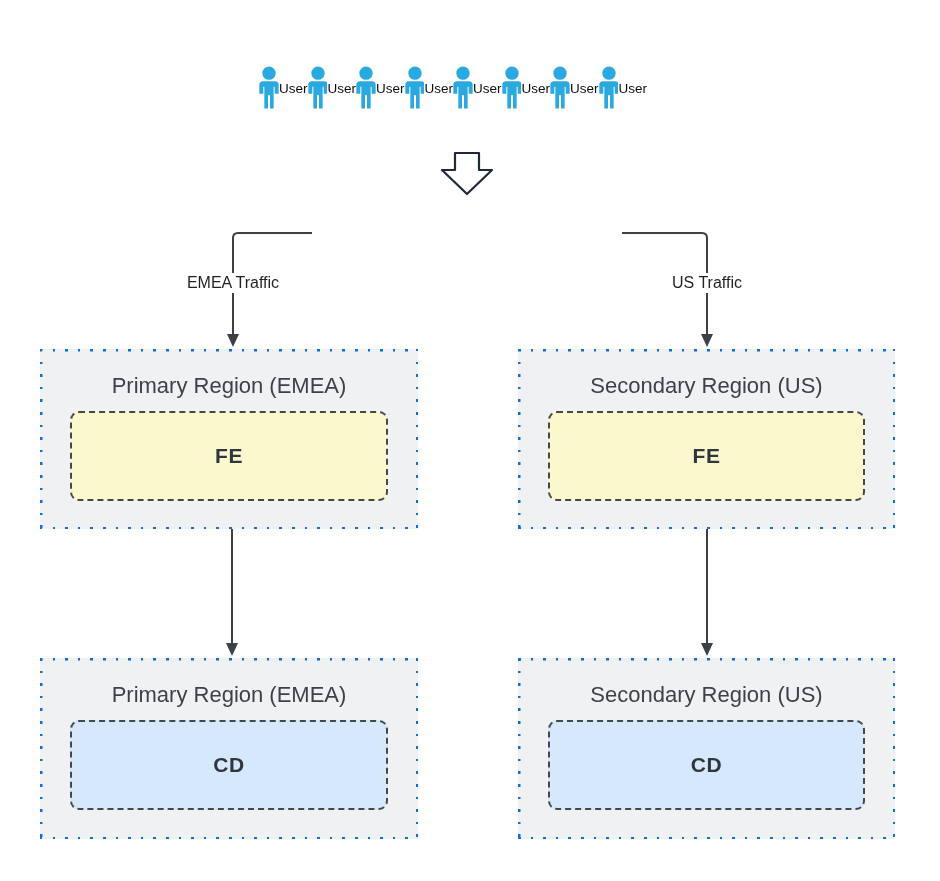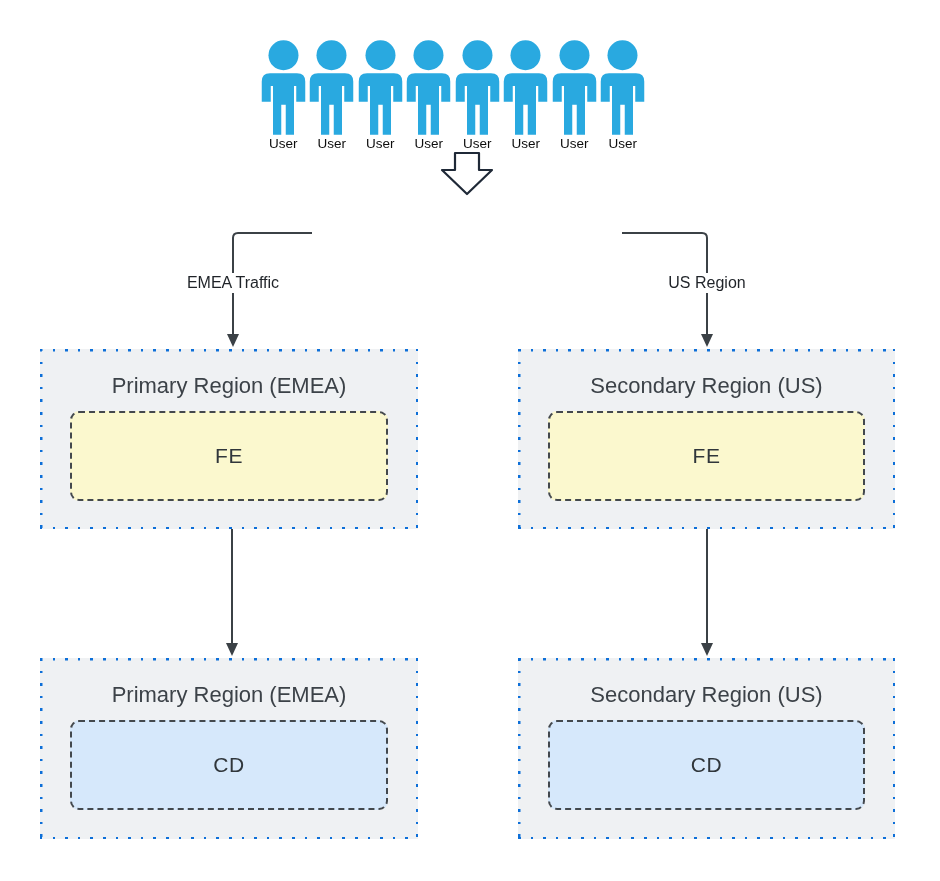--- a/index.html
+++ b/index.html
@@ -3,21 +3,21 @@
 <meta charset="utf-8">
 <style>
   html,body{margin:0;padding:0;background:#fff;}
   .canvas{
     position:relative;width:940px;height:881px;background:#FFFFFF;overflow:hidden;
     font-family:"Liberation Sans","DejaVu Sans",sans-serif;color:#1F2328;
   }
   .underlay{position:absolute;left:0;top:0;z-index:1;}
   
   .users-row{position:absolute;left:259px;top:40px;display:flex;z-index:2;}
-  .user-figure{width:48.5px;display:flex;flex-direction:column;align-items:center;}
+  .user-figure{width:48.5px;display:flex;flex-direction:row;align-items:center;}
   .user-figure svg{width:45px;height:95px;display:block;}
   .user-label{font-size:13.5px;font-weight:500;color:#0D0D0D;margin-top:2px;line-height:1;}
   
   .dotted{
     background-image:
       repeating-linear-gradient(90deg,#0D6FD8 0 2.5px,transparent 2.5px 12.6px),
       repeating-linear-gradient(90deg,#0D6FD8 0 2.5px,transparent 2.5px 12.6px),
       repeating-linear-gradient(180deg,#0D6FD8 0 2.5px,transparent 2.5px 12.6px),
       repeating-linear-gradient(180deg,#0D6FD8 0 2.5px,transparent 2.5px 12.6px);
     background-position:left top,left bottom,left top,right top;
@@ -47,21 +47,21 @@
     position:absolute;left:0;right:0;top:24px;text-align:center;
     font-size:22px;color:#3C4248;
   }
   .node{
     position:absolute;left:30px;right:30px;top:62px;height:90px;
     border:2.5px dashed #43484D;border-radius:9px;box-sizing:border-box;
     display:flex;align-items:center;justify-content:center;
   }
   .node.fe{background-color:#FBF8CE;}
   .node.cd{background-color:#D6E8FB;}
-  .node-label{font-size:21px;font-weight:normal;color:#30363B;letter-spacing:.5px;}
+  .node-label{font-size:21px;font-weight:bold;color:#30363B;letter-spacing:.5px;}
 </style>
 </head>
 <body>
 
 <div class="canvas">
 
   <svg class="underlay" width="940" height="881" viewBox="0 0 940 881">
 
     <path d="M455,153 L455,170 L442,170 L467,194 L492,170 L479,170 L479,153 Z" fill="#FFFFFF" stroke="#1F2937" stroke-width="2.2" stroke-linejoin="round"></path>
 
@@ -148,21 +148,21 @@
             <circle cx="30" cy="20" r="20"></circle>
             <path d="M12,44 L48,44 Q59,44 59,55 L59,82 L47,82 L47,61 L44,61 L44,126 L33,126 L33,86 L27,86 L27,126 L16,126 L16,61 L13,61 L13,82 L1,82 L1,55 Q1,44 12,44 Z"></path>
           </g>
         </svg>
       <span class="user-label">User</span>
     </div>
   </div>
 
 
   <div class="traffic-label emea">EMEA Traffic</div>
-  <div class="traffic-label us">US Region</div>
+  <div class="traffic-label us">US Traffic</div>
 
   <div class="region fe-emea dotted">
     <div class="region-title">Primary Region (EMEA)</div>
     <div class="node fe">
       <span class="node-label">FE</span>
     </div>
   </div>
 
   <div class="region fe-us dotted">
     <div class="region-title">Secondary Region (US)</div>

